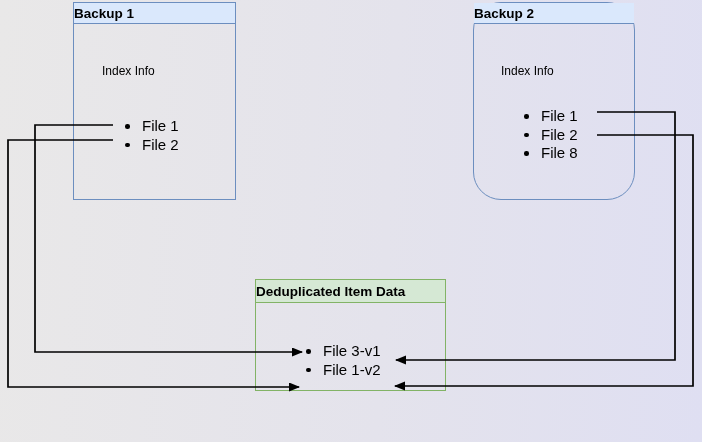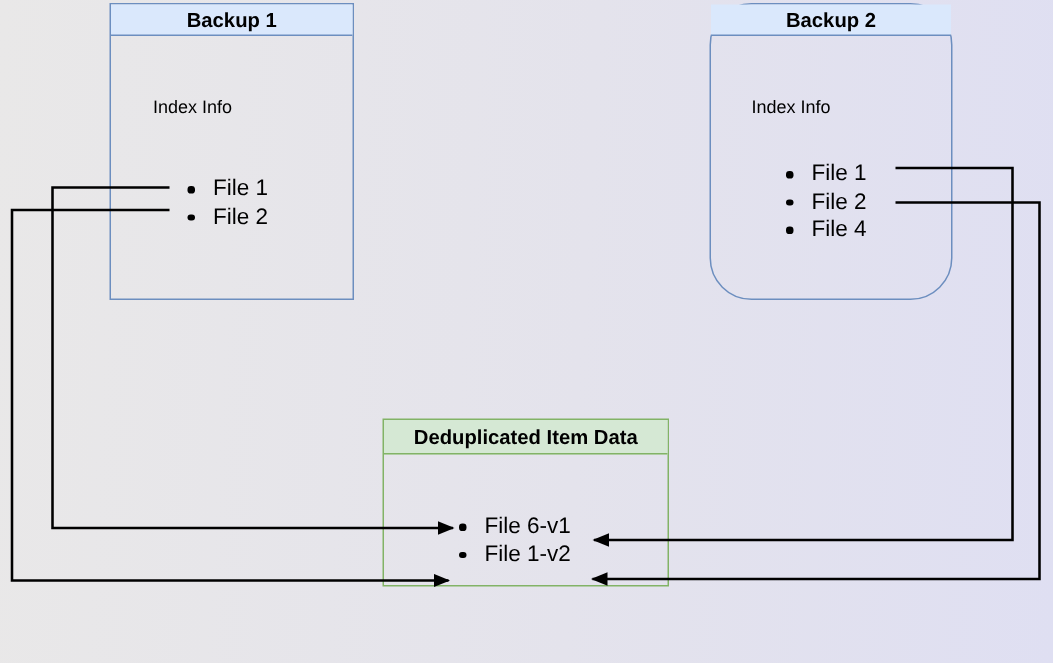--- a/index.html
+++ b/index.html
@@ -14,21 +14,21 @@
   }
   .box {
     position: absolute;
     border: 1.5px solid #666;
     box-sizing: border-box;
     background: transparent;
   }
   .box-header {
     height: 21px;
     line-height: 21px;
-    text-align: center;
+    text-align: left;
     font-weight: bold;
     font-size: 13.5px;
     border-bottom: 1.5px solid #666;
     box-sizing: border-box;
   }
   .box-backup1 { left: 73px;  top: 2px;   width: 163px; height: 198px; }
   .box-backup2 { left: 473px; top: 2px;   width: 162px; height: 198px; }
   .box-dedup   { left: 255px; top: 279px; width: 191px; height: 112px; }
   .box-dedup .box-header { height: 23px; line-height: 23px; }
 
@@ -98,30 +98,30 @@
 
   <div class="box box-backup2" style="border-color: rgb(108, 142, 191); border-radius: 28px;">
     <div class="box-header" style="background-color: rgb(218, 232, 252); border-color: rgb(108, 142, 191);">
       <span>Backup 2</span>
     </div>
   </div>
   <div class="index-info index-info-2">Index Info</div>
   <ul class="file-list list-backup2">
       <li>File 1</li>
       <li>File 2</li>
-      <li>File 4</li>
+      <li>File 8</li>
     </ul>
 
   <div class="box box-dedup" style="border-color: rgb(130, 179, 102);">
     <div class="box-header" style="background-color: rgb(213, 232, 212); border-color: rgb(130, 179, 102);">
       <span>Deduplicated Item Data</span>
     </div>
   </div>
   <ul class="file-list list-dedup">
-      <li>File 6-v1</li>
+      <li>File 3-v1</li>
       <li>File 1-v2</li>
     </ul>
 
   <svg class="connector-layer" viewBox="0 0 702 442" xmlns="http://www.w3.org/2000/svg">
     <defs>
       <marker id="arrowhead" markerUnits="userSpaceOnUse" markerWidth="13" markerHeight="10" refX="10" refY="4.5" orient="auto">
         <path d="M0,0 L11,4.5 L0,9 Z" fill="#000000"></path>
       </marker>
     </defs>
     <g id="arrows">

